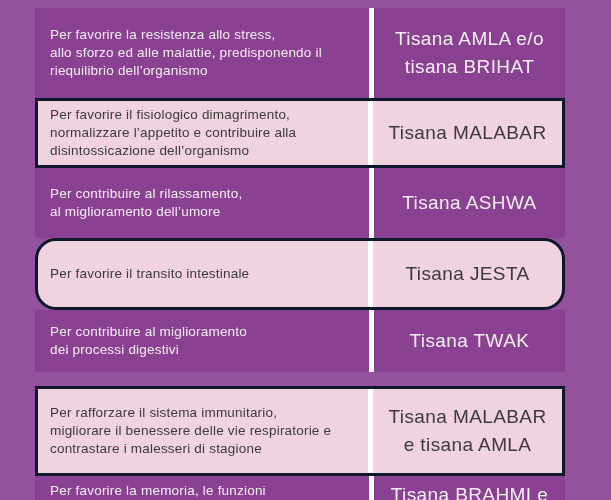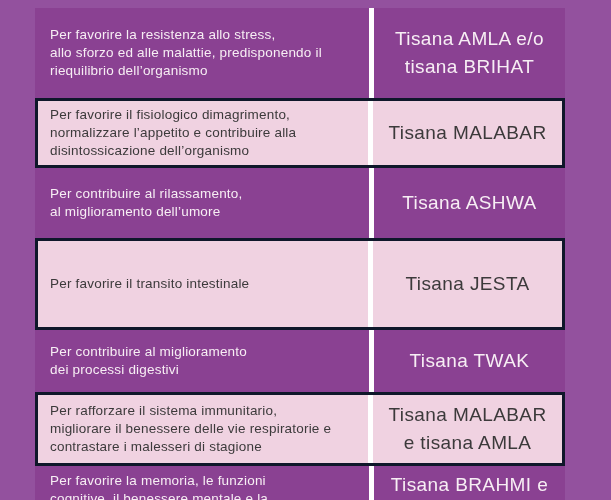--- a/index.html
+++ b/index.html
@@ -78,23 +78,23 @@
     color: #f7eef4;
   }
   .row.pink .desc,
   .row.pink .product {
     color: #3c3a3b;
   }
   
   .r0 { height: 90px; }
   .r1 { height: 70px; }
   .r2 { height: 70px; }
-  .r3 { height: 92px; }
+  .r3 { height: 72px; border-radius: 21px; }
   .r4 { height: 62px; }
-  .r5 { height: 74px; }
+  .r5 { height: 90px; margin-top: 14px; }
   .r6 { height: 66px; }
 </style>
 </head>
 <body>
 
 <div class="page">
   <div class="table">
 
     <div class="row purple r0">
       <div class="cell left">

